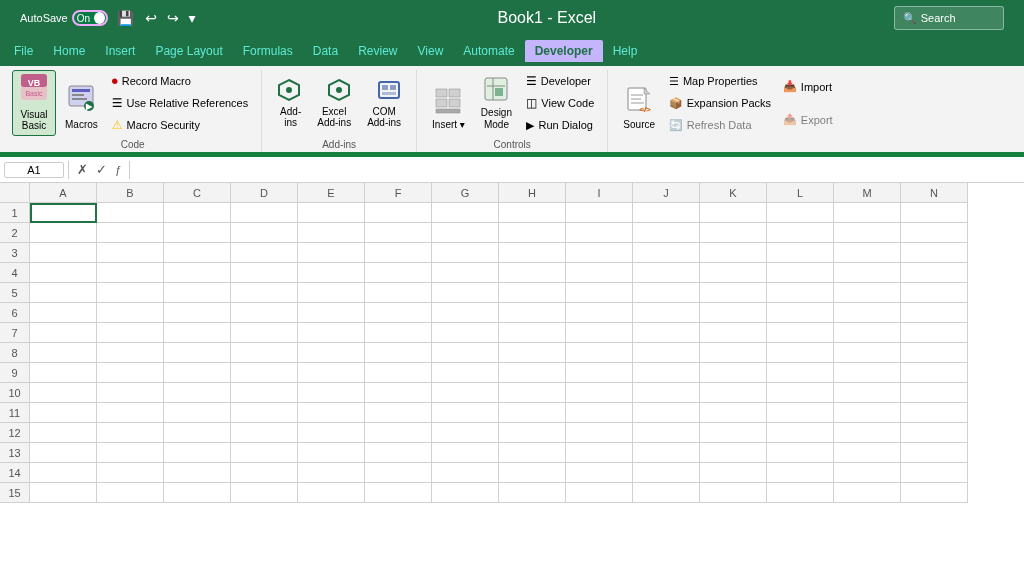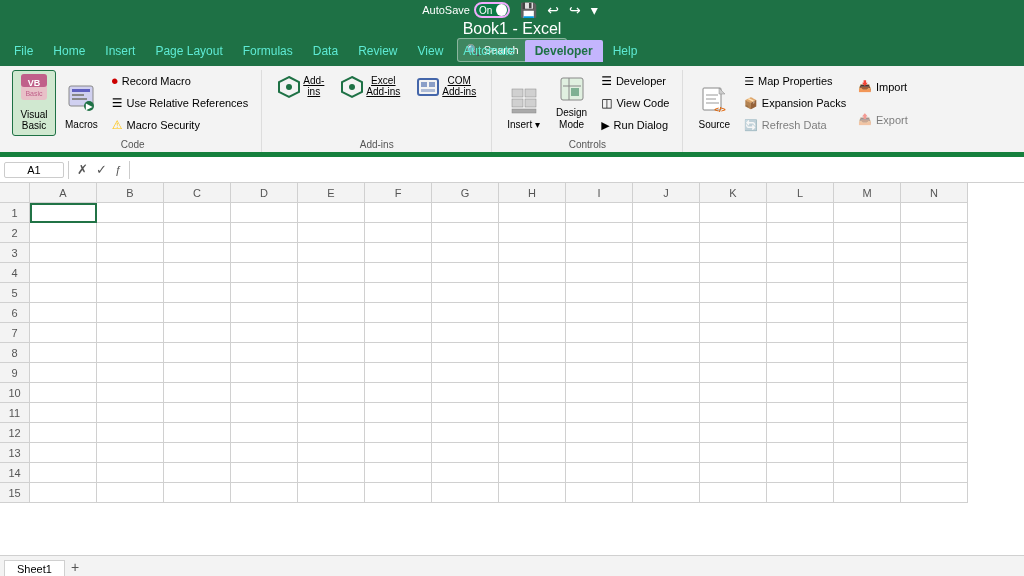--- a/index.html
+++ b/index.html
@@ -7,21 +7,20 @@
 
     
     #title-bar {
       background: #1e7145;
       height: 36px;
       display: flex;
       align-items: center;
       justify-content: space-between;
       padding: 0 20px;
       color: white;
-      flex-direction: column;
     }
     #title-bar-left { display: flex; align-items: center; gap: 6px; }
     #autosave-area { display: flex; align-items: center; gap: 4px; font-size: 11px; }
     .toggle-switch {
       background: #0a7a45;
       border: 2px solid #f0abfc;
       border-radius: 10px;
       width: 36px;
       height: 16px;
       display: flex;
@@ -127,33 +126,32 @@
       padding: 2px 4px;
       cursor: pointer;
       border-radius: 2px;
       font-size: 11px;
       border: 1px solid transparent;
       white-space: nowrap;
     }
     .ribbon-small-col { display: flex; flex-direction: column; justify-content: space-around; height: 66px; }
     .ribbon-btn-med {
       display: flex;
-      flex-direction: row;
-      align-items: flex-start;
+      flex-direction: column;
+      align-items: flex-end;
       padding: 4px 6px;
       cursor: pointer;
       border-radius: 3px;
       height: 66px;
       min-width: 38px;
       justify-content: center;
       gap: 2px;
       font-size: 10px;
       text-align: center;
       border: 1px solid transparent;
-      text-decoration: underline;
     }
 
     
     #formula-bar {
       display: flex;
       align-items: center;
       border-bottom: 1px solid #d0d0d0;
       height: 26px;
       padding: 0 4px;
       background: white;
@@ -748,17 +746,13 @@
           <div class="cell col-norm"></div>
           <div class="cell col-norm"></div>
           <div class="cell col-norm"></div>
           <div class="cell col-norm"></div>
           <div class="cell col-norm"></div>
           <div class="cell col-norm"></div>
         </div>
       </div>
   </div>
 
-  <div id="sheet-tabs-bar">
-    <div class="sheet-tab">Sheet1</div>
-    <div style="display:flex;align-items:center;padding:2px 4px;cursor:pointer;font-size:14px;color:#555">+</div>
-  </div>
 </div>
 
 </body></html>

